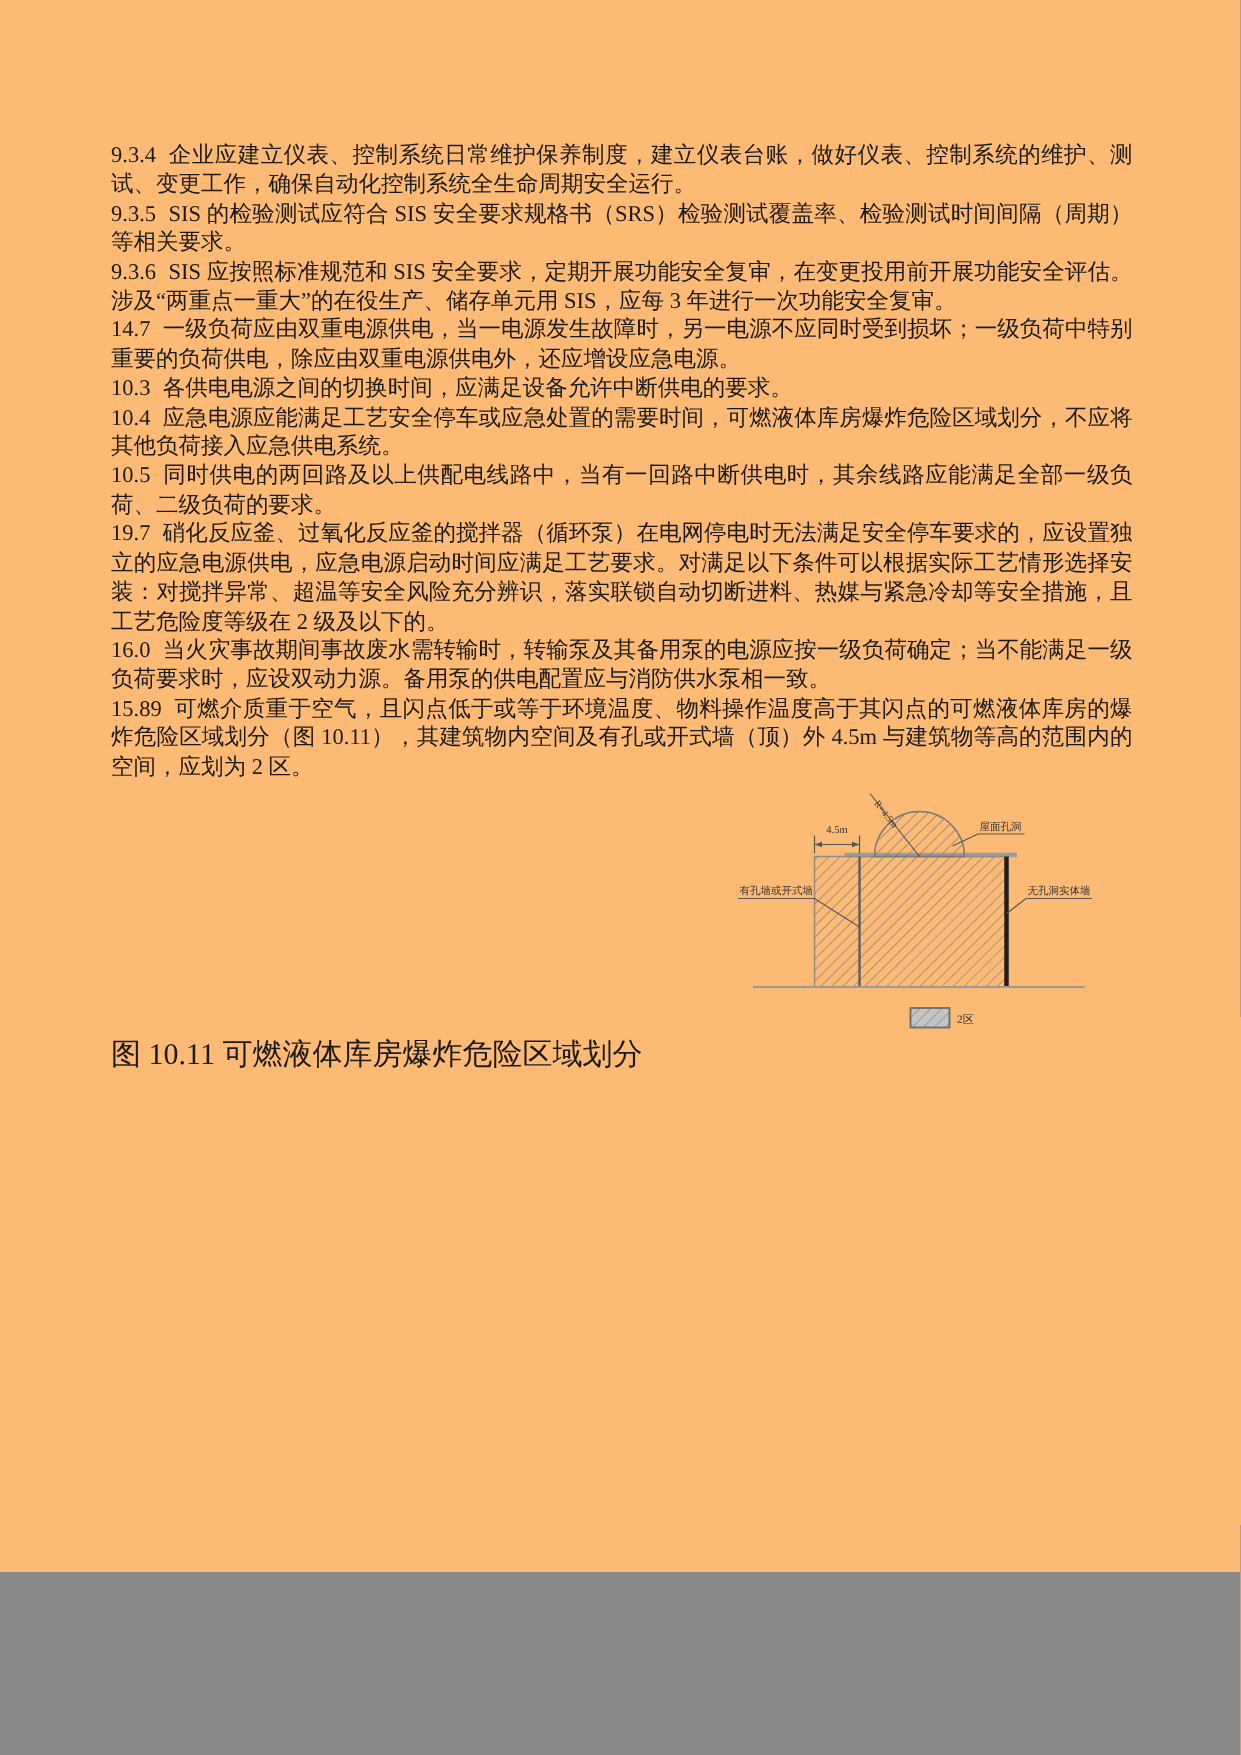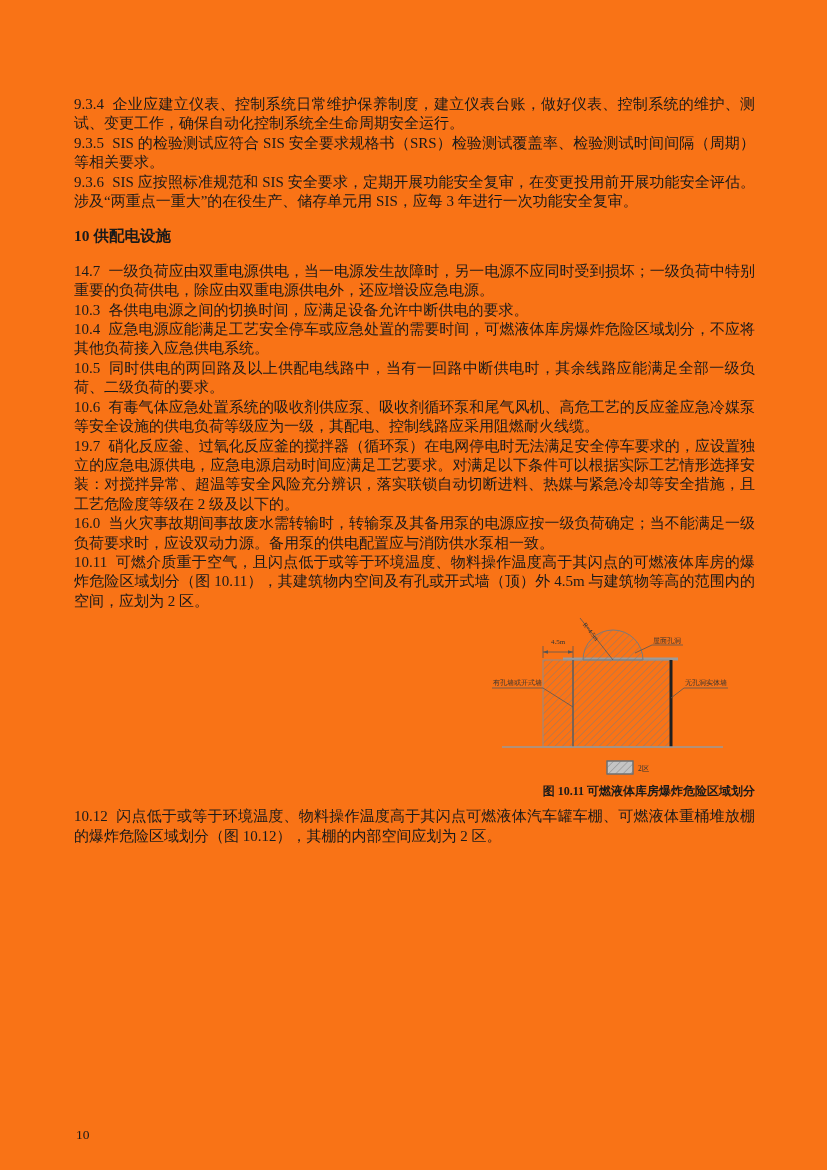--- a/index.html
+++ b/index.html
@@ -1,20 +1,20 @@
 <!DOCTYPE html>
 <html lang="zh"><head>
 <meta charset="utf-8">
 <style>
   html,body { margin:0; padding:0; background:#888; }
   .page {
     position:relative;
-    width:827px; height:1170px;
+    width:827px; height:1048px;
     margin:0 auto;
-    background:#f97316;
+    background:#fdba74;
     color:#1a1a1a;
     font-family:"Liberation Serif","DejaVu Serif",serif;
     overflow:hidden;
   }
   .content {
     position:absolute;
     left:74px; top:95px;
     width:681px;
   }
   p.para {
@@ -30,23 +30,23 @@
     line-height:19.4px;
     font-weight:bold;
   }
   .figure-wrap {
     margin-top:-6px;
     text-align:right;
   }
   .figure-wrap svg { display:inline-block; }
   .fig-caption {
     margin:1px 0 6px 0;
-    font-size:12px;
-    font-weight:bold;
-    text-align:right;
+    font-size:20px;
+    font-weight:normal;
+    text-align:left;
     line-height:19px;
   }
   .page-number {
     position:absolute;
     left:76px; top:1127px;
     font-size:13.5px;
   }
   svg text {
     font-family:"Liberation Serif","DejaVu Serif",serif;
     fill:#333;
@@ -55,30 +55,28 @@
 </head>
 <body>
 
 <div class="page">
   <div class="content">
 
     <p class="para"><span class="pnum">9.3.4</span><span>企业应建立仪表、控制系统日常维护保养制度，建立仪表台账，做好仪表、控制系统的维护、测试、变更工作，确保自动化控制系统全生命周期安全运行。</span></p>
     <p class="para"><span class="pnum">9.3.5</span><span>SIS 的检验测试应符合 SIS 安全要求规格书（SRS）检验测试覆盖率、检验测试时间间隔（周期）等相关要求。</span></p>
     <p class="para"><span class="pnum">9.3.6</span><span>SIS 应按照标准规范和 SIS 安全要求，定期开展功能安全复审，在变更投用前开展功能安全评估。涉及“两重点一重大”的在役生产、储存单元用 SIS，应每 3 年进行一次功能安全复审。</span></p>
 
-    <h2 class="section-heading">10  供配电设施</h2>
 
     <p class="para"><span class="pnum">14.7</span><span>一级负荷应由双重电源供电，当一电源发生故障时，另一电源不应同时受到损坏；一级负荷中特别重要的负荷供电，除应由双重电源供电外，还应增设应急电源。</span></p>
     <p class="para"><span class="pnum">10.3</span><span>各供电电源之间的切换时间，应满足设备允许中断供电的要求。</span></p>
     <p class="para"><span class="pnum">10.4</span><span>应急电源应能满足工艺安全停车或应急处置的需要时间，可燃液体库房爆炸危险区域划分，不应将其他负荷接入应急供电系统。</span></p>
     <p class="para"><span class="pnum">10.5</span><span>同时供电的两回路及以上供配电线路中，当有一回路中断供电时，其余线路应能满足全部一级负荷、二级负荷的要求。</span></p>
-    <p class="para"><span class="pnum">10.6</span><span>有毒气体应急处置系统的吸收剂供应泵、吸收剂循环泵和尾气风机、高危工艺的反应釜应急冷媒泵等安全设施的供电负荷等级应为一级，其配电、控制线路应采用阻燃耐火线缆。</span></p>
     <p class="para"><span class="pnum">19.7</span><span>硝化反应釜、过氧化反应釜的搅拌器（循环泵）在电网停电时无法满足安全停车要求的，应设置独立的应急电源供电，应急电源启动时间应满足工艺要求。对满足以下条件可以根据实际工艺情形选择安装：对搅拌异常、超温等安全风险充分辨识，落实联锁自动切断进料、热媒与紧急冷却等安全措施，且工艺危险度等级在 2 级及以下的。</span></p>
     <p class="para"><span class="pnum">16.0</span><span>当火灾事故期间事故废水需转输时，转输泵及其备用泵的电源应按一级负荷确定；当不能满足一级负荷要求时，应设双动力源。备用泵的供电配置应与消防供水泵相一致。</span></p>
-    <p class="para"><span class="pnum">10.11</span><span>可燃介质重于空气，且闪点低于或等于环境温度、物料操作温度高于其闪点的可燃液体库房的爆炸危险区域划分（图 10.11），其建筑物内空间及有孔或开式墙（顶）外 4.5m 与建筑物等高的范围内的空间，应划为 2 区。</span></p>
+    <p class="para"><span class="pnum">15.89</span><span>可燃介质重于空气，且闪点低于或等于环境温度、物料操作温度高于其闪点的可燃液体库房的爆炸危险区域划分（图 10.11），其建筑物内空间及有孔或开式墙（顶）外 4.5m 与建筑物等高的范围内的空间，应划为 2 区。</span></p>
 
     <div class="figure-wrap">
       <svg width="280" height="172" viewBox="0 0 280 172">
         <defs>
           <pattern id="hatch" width="5.2" height="5.2" patternUnits="userSpaceOnUse" patternTransform="rotate(45)">
             <line x1="0" y1="0" x2="0" y2="5.2" stroke="#7d7d7d" stroke-width="0.9"></line>
           </pattern>
         </defs>
 
         <line x1="88" y1="54" x2="203" y2="54" stroke="#9c9c9c" stroke-width="3"></line>
@@ -112,18 +110,17 @@
         <polyline points="253,83 209,83 196,93" fill="none" stroke="#555" stroke-width="0.8"></polyline>
 
         <rect x="132" y="156" width="26" height="13" fill="#c4c4c4" stroke="#6e6e6e" stroke-width="1"></rect>
         <rect x="132" y="156" width="26" height="13" fill="url(#hatch)" stroke="#6e6e6e" stroke-width="1"></rect>
         <text x="163" y="166" font-size="7.5">2区</text>
       </svg>
     </div>
 
     <p class="fig-caption">图 10.11  可燃液体库房爆炸危险区域划分</p>
 
-    <p class="para"><span class="pnum">10.12</span><span>闪点低于或等于环境温度、物料操作温度高于其闪点可燃液体汽车罐车棚、可燃液体重桶堆放棚的爆炸危险区域划分（图 10.12），其棚的内部空间应划为 2 区。</span></p>
 
   </div>
 
   <div class="page-number">10</div>
 </div>
 
 </body></html>

